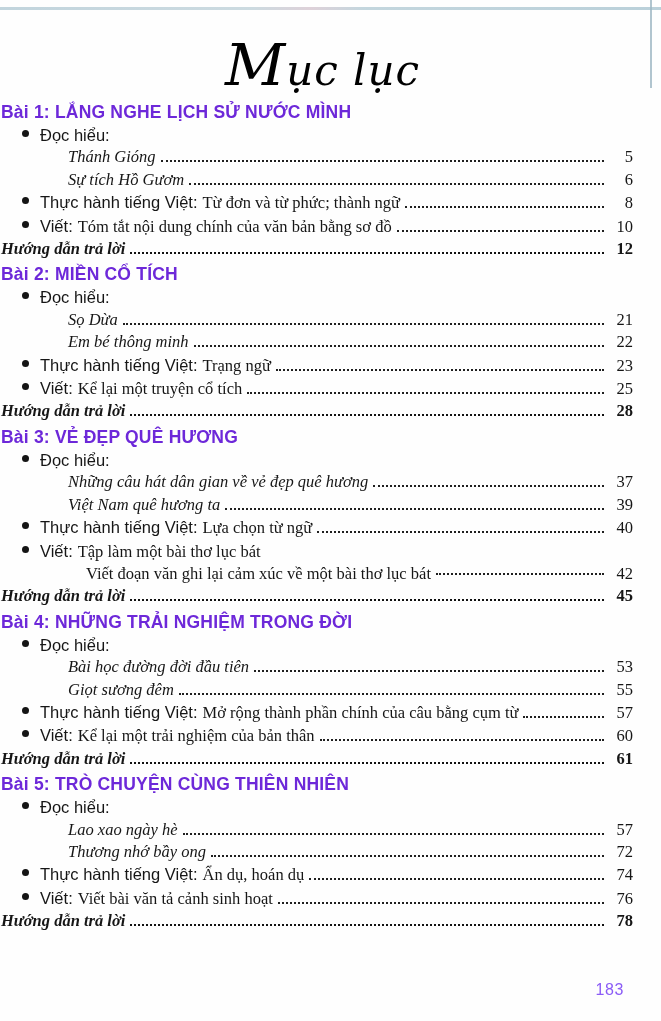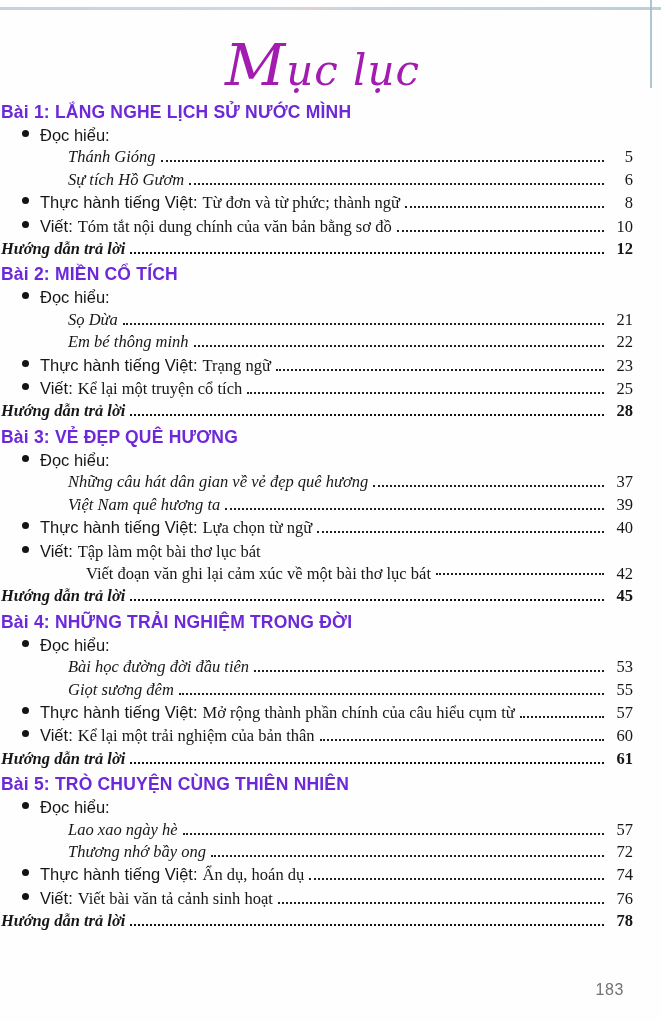--- a/index.html
+++ b/index.html
@@ -7,21 +7,21 @@
   body { background:#ffffff; color:#161616; font-family:"Liberation Serif", serif; overflow:hidden; }
   .page { position:relative; width:661px; height:1021px; background:#fefefe; }
 
   
   .scan-top { position:absolute; top:7px; left:0; width:661px; height:3px;
               background:linear-gradient(90deg,#b7cdd7 0%,#c3d4db 38%,#d8c9d2 47%,#b9cfd8 55%,#aec8d3 100%);
               opacity:.85; }
   .scan-right { position:absolute; top:0; right:9px; width:2px; height:88px; background:#9db6c3; opacity:.8; }
 
   .title { position:absolute; top:30px; left:0; width:645px; text-align:center;
-           font-family:"DejaVu Serif", serif; font-style:italic; font-size:42px; color:#a21caf;
+           font-family:"DejaVu Serif", serif; font-style:italic; font-size:42px; color:#000000;
            letter-spacing:1px; }
   .title::first-letter { font-size:140%; }
 
   .content { position:absolute; top:98px; left:1px; width:632px; }
 
   .row { display:flex; align-items:baseline; line-height:22.4px; font-size:16.5px; }
   .preface { margin-bottom:9px; padding-left:2px; }
 
   .section-heading { font-family:"Liberation Sans", sans-serif; font-weight:bold; font-size:17.5px;
                      line-height:23px; margin-top:3px; letter-spacing:.2px; color:#6d28d9; }
@@ -40,21 +40,21 @@
   .reading-title { font-family:"Liberation Serif", serif; font-style:italic; font-size:16.5px; }
 
   .lead { flex:1 1 auto; min-width:12px; height:0; border-bottom:2.2px dotted #1f1f1f; margin:0 5px 0 5px; }
   .lead.bold { border-bottom-width:2.6px; border-bottom-color:#111; }
 
   .pg { flex:none; min-width:24px; text-align:right; font-family:"Liberation Serif", serif; font-size:16.5px; }
   .answer { font-family:"Liberation Serif", serif; font-weight:bold; font-style:italic; font-size:16.5px; }
   .answer .pg { font-weight:bold; font-style:normal; }
 
   .folio { position:absolute; top:981px; right:37px; font-family:"Liberation Sans", sans-serif;
-           font-size:16px; letter-spacing:.6px; color:#737373;margin-left:33px; }
+           font-size:16px; letter-spacing:.6px; color:#8b5cf6;margin-left:33px; }
 </style>
 </head>
 <body>
 
 <div class="page">
   <div class="scan-top"></div>
   <div class="scan-right"></div>
 
   <div class="title">Mục lục</div>
 
@@ -180,21 +180,21 @@
       <span class="pg">53</span>
     </div>
     <div class="row indent1">
       <span class="reading-title">Giọt sương đêm</span>
       <span class="lead"></span>
       <span class="pg">55</span>
     </div>
     <div class="row">
       <span class="bullet"></span>
       <span class="sans prefix">Thực hành tiếng Việt:</span>
-      <span class="serif">Mở rộng thành phần chính của câu hiểu cụm từ</span>
+      <span class="serif">Mở rộng thành phần chính của câu bằng cụm từ</span>
       <span class="lead"></span>
       <span class="pg">57</span>
     </div>
     <div class="row">
       <span class="bullet"></span>
       <span class="sans prefix">Viết:</span>
       <span class="serif">Kể lại một trải nghiệm của bản thân</span>
       <span class="lead"></span>
       <span class="pg">60</span>
     </div>

